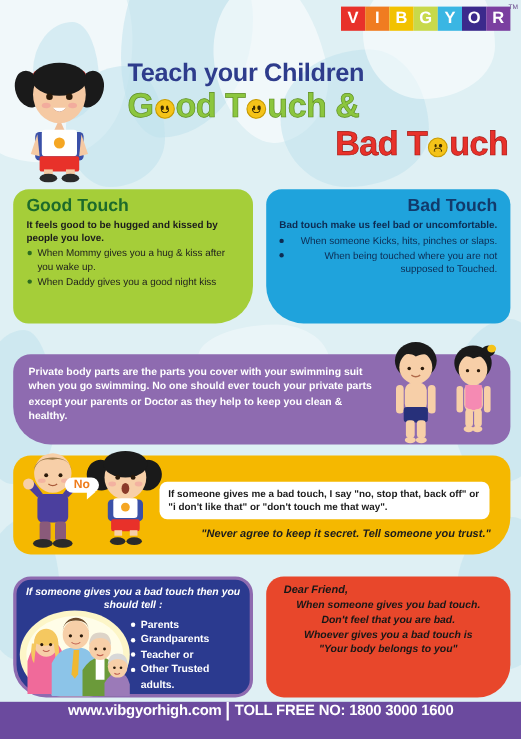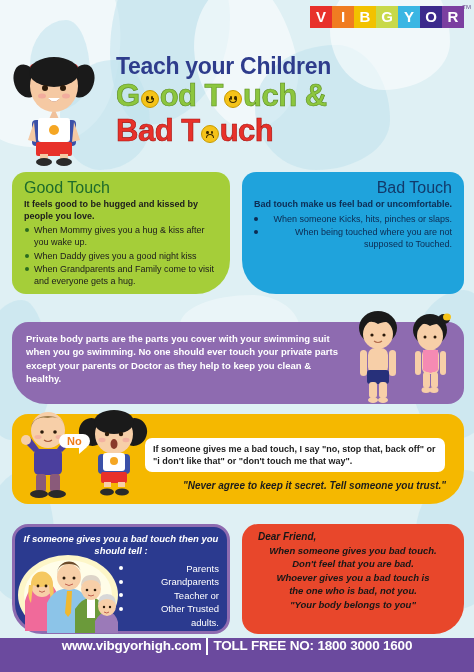--- a/index.html
+++ b/index.html
@@ -57,21 +57,21 @@
     font-size:23px; font-weight:bold; color:#2e3c8c;
     letter-spacing:-.3px; line-height:1;
   }
   .h-good {
     font-size:31px; font-weight:bold; color:#8cc63e;
     line-height:1.05; margin-top:2px; letter-spacing:-.5px;
     -webkit-text-stroke:.6px #5b8c1e;
   }
   .h-bad {
     font-size:31px; font-weight:bold; color:#e8312a;
-    line-height:1.05; margin-top:2px; 
+    line-height:1.05; margin-top:2px; text-align:right;
     letter-spacing:-.5px; -webkit-text-stroke:.6px #a3120d;
     padding-right:6px;
   }
   .face {
     display:inline-block; width:18px; height:18px; border-radius:50%;
     background:#f5c319; position:relative; vertical-align:-2px; margin:0 1px;
     border:1px solid #c89b00;
   }
   .face i { position:absolute; width:2.5px; height:3.5px; background:#3a2a00; border-radius:50%; top:5px; }
   .face i.l { left:4.5px; } .face i.r { right:4.5px; }
@@ -88,21 +88,21 @@
     left:12px; top:172px; width:218px; height:122px;
     background:#a5ce39; border-radius:14px 14px 34px 14px;
     padding:7px 10px 6px 12px;
   }
   .box-bad {
     left:242px; top:172px; width:222px; height:122px;
     background:#1fa3dc; border-radius:14px 14px 14px 34px;
     padding:7px 12px 6px 11px;
     text-align:right;
   }
-  .bx-title { font-size:16px; font-weight:normal; line-height:1.15; margin-bottom:2px; }
+  .bx-title { font-size:16px; font-weight:bold; line-height:1.15; margin-bottom:2px; }
   .box-good .bx-title { color:#1d6b2b; }
   .box-bad  .bx-title { color:#123a6b; }
   .bx-sub { font-size:9px; font-weight:bold; line-height:1.28; }
   .box-good .bx-sub { color:#1c1c1c; }
   .box-bad  .bx-sub { color:#0d2b52; }
   .bx-list { list-style:none; margin-top:2px; }
   .bx-list li {
     position:relative; padding-left:10px; font-size:9px; line-height:1.34;
     margin-bottom:1px;
   }
@@ -157,22 +157,22 @@
     left:12px; top:524px; width:218px; height:110px;
     background:#2b3a8f; border:3px solid #8e6bb0;
     border-radius:16px 16px 16px 30px; padding:6px 8px 4px 8px;
   }
   .tell-title {
     color:#ffffff; font-size:9.5px; font-weight:bold; font-style:italic;
     text-align:center; line-height:1.3;
   }
   .tell-list { list-style:none; margin-top:4px; padding-left:96px; }
   .tell-list li {
-    position:relative; color:#ffffff; font-size:9.5px; font-weight:normal;
-    line-height:1.42; padding-left:9px;text-align:right;
+    position:relative; color:#ffffff; font-size:9.5px; font-weight:bold;
+    line-height:1.42; padding-left:9px;
   }
   .tell-list li::before {
     content:""; position:absolute; left:0; top:4.5px;
     width:4px; height:4px; border-radius:50%; background:#ffffff;
   }
   .tell-list li.cont::before { display:none; }
   .family { position:absolute; left:2px; bottom:-2px; width:102px; height:82px; }
 
   .box-dear {
     left:242px; top:524px; width:222px; height:110px;
@@ -268,21 +268,20 @@
       <span>Bad T</span><span class="face sad"><i class="l"></i><i class="r"></i><u></u></span><span>uch</span>
     </div>
   </div>
 
   <div class="box box-good">
     <div class="bx-title">Good Touch</div>
     <div class="bx-sub">It feels good to be hugged and kissed by people you love.</div>
     <ul class="bx-list">
       <li>When Mommy gives you a hug &amp; kiss after you wake up.</li>
       <li>When Daddy gives you a good night kiss</li>
-      <li>When Grandparents and Family come to visit and everyone gets a hug.</li>
     </ul>
   </div>
 
   <div class="box box-bad">
     <div class="bx-title">Bad Touch</div>
     <div class="bx-sub">Bad touch make us feel bad or uncomfortable.</div>
     <ul class="bx-list">
       <li>When someone Kicks, hits, pinches or slaps.</li>
       <li>When being touched where you are not supposed to Touched.</li>
     </ul>
@@ -414,21 +413,20 @@
       <circle cx="93" cy="56" r="1.2" fill="#2a1a0a"></circle>
       <path d="M87 61 q3 2 5 0" stroke="#c06050" stroke-width="1" fill="none"></path>
     </svg>
   </div>
 
   <div class="box box-dear">
     <div class="dear-title">Dear Friend,</div>
     <div class="dear-body">When someone gives you bad touch.</div>
     <div class="dear-body">Don't feel that you are bad.</div>
     <div class="dear-body">Whoever gives you a bad touch is</div>
-    <div class="dear-body">the one who is bad, not you.</div>
     <div class="dear-body">"Your body belongs to you"</div>
   </div>
 
   <div class="footer">
     <span>www.vibgyorhigh.com</span>
     <span class="divider"></span>
     <span>TOLL FREE NO: 1800 3000 1600</span>
   </div>
 
 </div>

